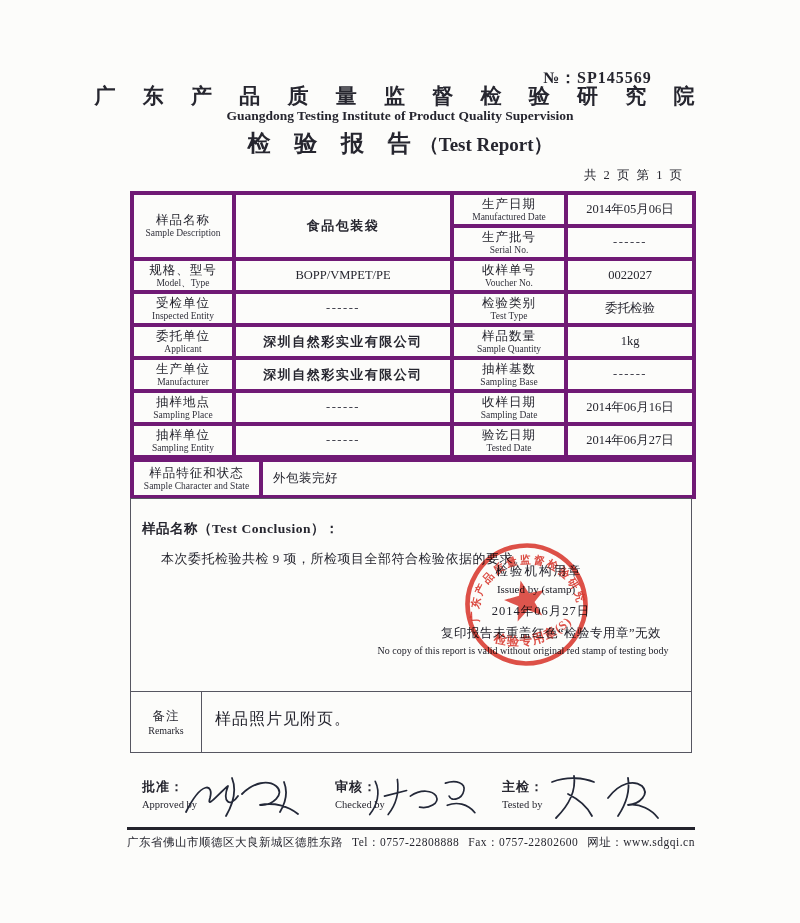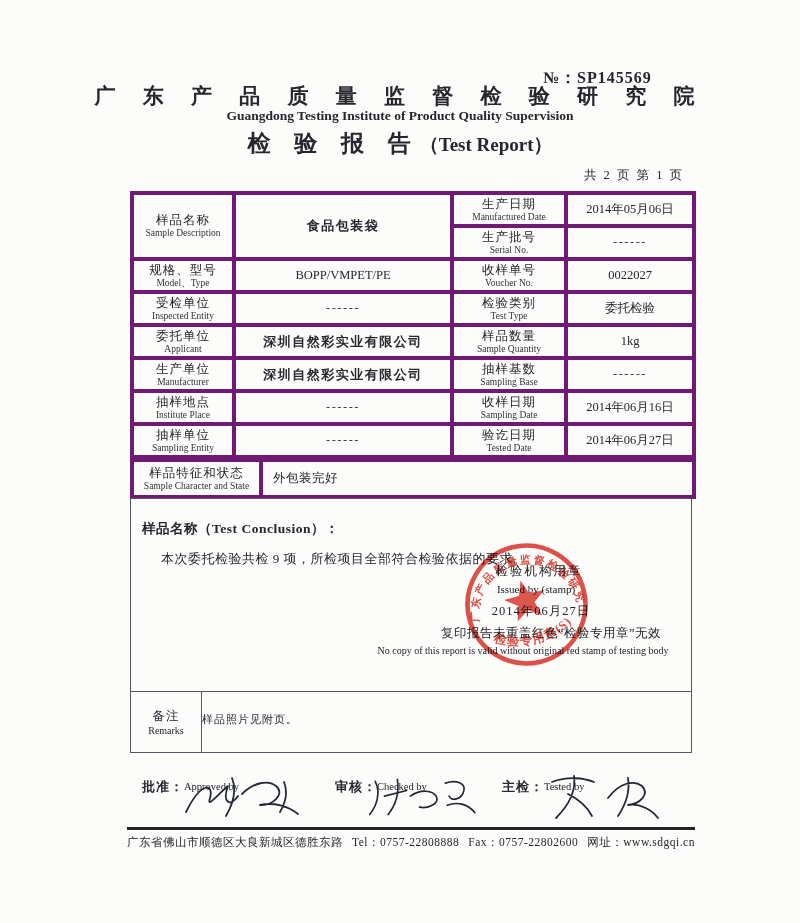--- a/index.html
+++ b/index.html
@@ -38,24 +38,24 @@
   .sl2{top:84px;left:405px;font-size:11px;}
   .sl3{top:104px;left:410px;font-size:12.5px;letter-spacing:1px;}
   .sl4{top:126px;left:420px;font-size:12.5px;letter-spacing:0.5px;}
   .sl5{top:146px;left:392px;font-size:10px;}
   .stamp{position:absolute;top:28px;left:318px;width:155px;height:155px;transform:rotate(-14deg);mix-blend-mode:multiply;opacity:0.92;}
   .remarks-divider{position:absolute;left:0;right:0;top:192px;border-top:1px solid #565661;}
   .remarks-label{position:absolute;top:193px;left:0;width:70px;height:60px;border-right:1px solid #565661;
      display:flex;flex-direction:column;justify-content:center;align-items:center;}
   .remarks-label .zh{font-size:12.5px;letter-spacing:1px;}
   .remarks-label .en{font-size:10px;}
-  .remarks-value{position:absolute;top:193px;left:71px;height:54px;display:flex;align-items:center;font-size:11px;letter-spacing:1px;}
+  .remarks-value{position:absolute;top:193px;left:84px;height:54px;display:flex;align-items:center;font-size:16px;letter-spacing:1px;}
   
   .sig-row{position:absolute;top:774px;left:130px;width:562px;height:54px;}
-  .sig-label{position:absolute;display:flex;flex-direction:row;}
+  .sig-label{position:absolute;display:flex;flex-direction:column;}
   .sig-label .zh{font-size:13px;letter-spacing:1px;font-weight:bold;}
   .sig-label .en{font-size:10.5px;margin-top:3px;}
   .g1{left:12px;top:4px;} .g2{left:205px;top:4px;} .g3{left:372px;top:4px;}
   .sig-svg{position:absolute;top:-4px;height:54px;}
   .s1{left:50px;width:130px;} .s2{left:236px;width:120px;} .s3{left:406px;width:140px;}
   .sig-svg path{fill:none;stroke:#232838;stroke-width:1.8;stroke-linecap:round;stroke-linejoin:round;}
   
   .footer-rule{position:absolute;top:827px;left:127px;width:568px;height:2.5px;background:#23232c;}
   .footer{position:absolute;top:835px;left:127px;width:568px;display:flex;justify-content:space-between;font-size:11.5px;letter-spacing:0.5px;white-space:nowrap;}
 </style>
@@ -145,21 +145,21 @@
         <td class="val strong">深圳自然彩实业有限公司</td>
         <td class="lab">
               <div class="zh">抽样基数</div>
               <div class="en">Sampling Base</div>
             </td>
         <td class="val dash">------</td>
       </tr>
       <tr>
         <td class="lab">
               <div class="zh">抽样地点</div>
-              <div class="en">Institute Place</div>
+              <div class="en">Sampling Place</div>
             </td>
         <td class="val dash">------</td>
         <td class="lab">
               <div class="zh">收样日期</div>
               <div class="en">Sampling Date</div>
             </td>
         <td class="val">2014年06月16日</td>
       </tr>
       <tr>
         <td class="lab">

